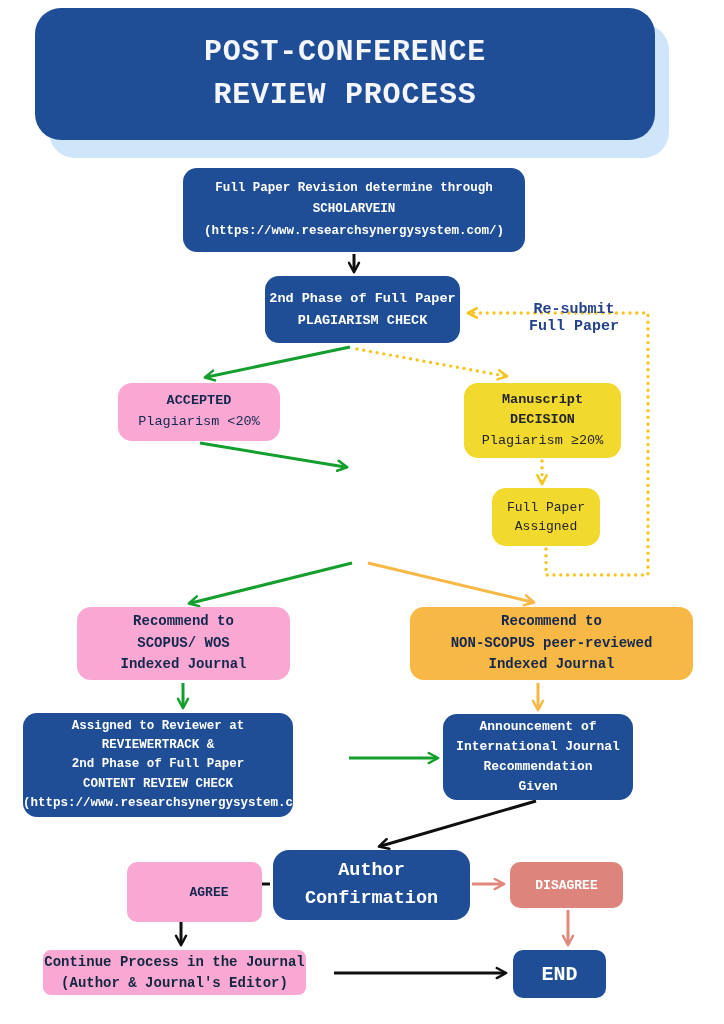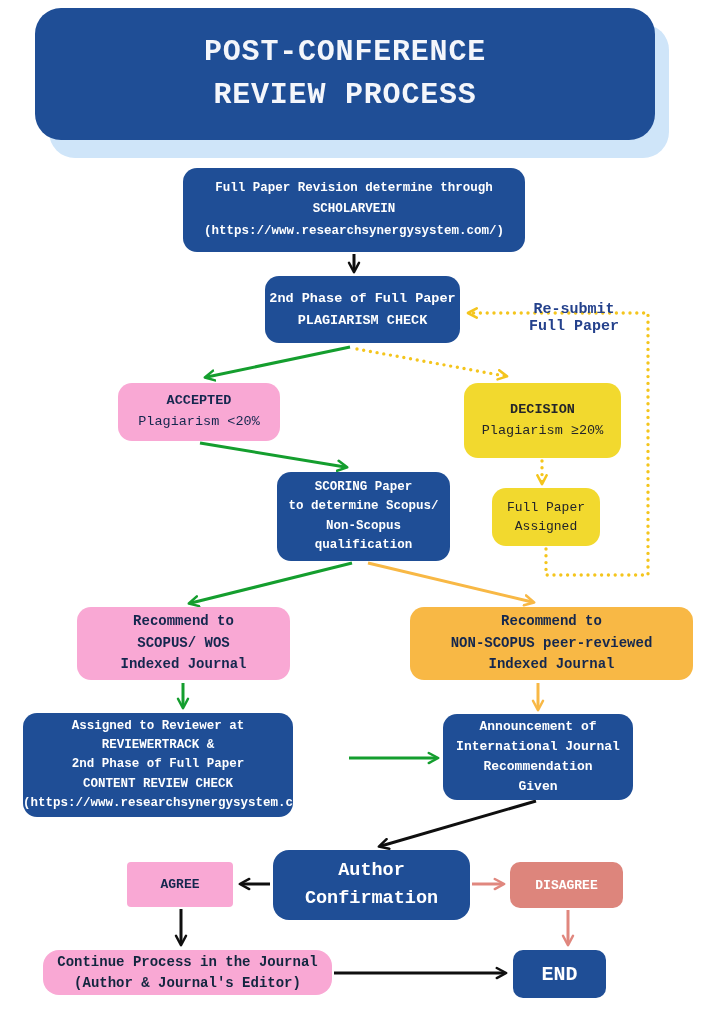--- a/index.html
+++ b/index.html
@@ -37,23 +37,23 @@
   .n-plagiarism{left:265px;top:276px;width:195px;height:67px;font-size:13.5px;line-height:1.6;}
   .n-accepted{left:118px;top:383px;width:162px;height:58px;font-size:13.5px;line-height:1.55;}
   .n-decision{left:464px;top:383px;width:157px;height:75px;font-size:13.5px;line-height:1.5;}
   .n-fullrev{left:492px;top:488px;width:108px;height:58px;font-size:13px;line-height:1.5;}
   .n-scoring{left:277px;top:472px;width:173px;height:89px;font-size:12.5px;line-height:1.55;}
   .n-scopus{left:77px;top:607px;width:213px;height:73px;font-size:14px;line-height:1.55;}
   .n-nonscopus{left:410px;top:607px;width:283px;height:73px;font-size:14px;line-height:1.55;}
   .n-assigned{left:23px;top:713px;width:270px;height:104px;font-size:12.5px;line-height:1.55;}
   .n-announce{left:443px;top:714px;width:190px;height:86px;font-size:13px;line-height:1.55;}
   .n-author{left:273px;top:850px;width:197px;height:70px;font-size:18.5px;line-height:1.5;border-radius:16px;}
-  .n-agree{left:127px;top:862px;width:106px;height:45px;font-size:13px;border-radius:4px;}
+  .n-agree{left:127px;top:862px;width:106px;height:60px;font-size:13px;border-radius:10px;padding-left:29px;}
   .n-disagree{left:510px;top:862px;width:113px;height:46px;font-size:13px;border-radius:10px;}
-  .n-continue{left:43px;top:950px;width:289px;height:45px;font-size:14px;line-height:1.45;border-radius:16px;color:#12263f;text-align:center;}
+  .n-continue{left:43px;top:950px;width:263px;height:45px;font-size:14px;line-height:1.45;border-radius:8px;color:#12263f;text-align:center;}
   .n-end{left:513px;top:950px;width:93px;height:48px;font-size:20px;border-radius:10px;}
   
   .lbl-resubmit{
     position:absolute;left:513px;top:301px;width:122px;text-align:center;
     font-size:15px;font-weight:700;color:#24418c;z-index:2;
   }
   
   #wires{position:absolute;left:0;top:0;width:724px;height:1024px;z-index:1;}
 </style>
 </head>
@@ -117,35 +117,30 @@
     <div class="ln">2nd Phase of Full Paper</div>
     <div class="ln">PLAGIARISM CHECK</div>
   </div>
 
   <div class="node greenbox n-accepted">
     <div class="ln">ACCEPTED</div>
     <div class="ln reg">Plagiarism &lt;20%</div>
   </div>
 
   <div class="node yellowbox n-decision">
+    <div class="ln" style="font-weight:700">Manuscript</div>
     <div class="ln" style="font-weight:700">DECISION</div>
     <div class="ln reg">Plagiarism ≥20%</div>
   </div>
 
   <div class="node yellowbox n-fullrev">
     <div class="ln reg">Full Paper</div>
     <div class="ln reg">Assigned</div>
   </div>
 
-  <div class="node blue n-scoring">
-    <div class="ln">SCORING Paper</div>
-    <div class="ln">to determine Scopus/</div>
-    <div class="ln">Non-Scopus</div>
-    <div class="ln">qualification</div>
-  </div>
 
   <div class="node greenbox n-scopus">
     <div class="ln">Recommend to</div>
     <div class="ln">SCOPUS/ WOS</div>
     <div class="ln">Indexed Journal</div>
   </div>
 
   <div class="node orangebox n-nonscopus">
     <div class="ln">Recommend to</div>
     <div class="ln">NON-SCOPUS peer-reviewed</div>

